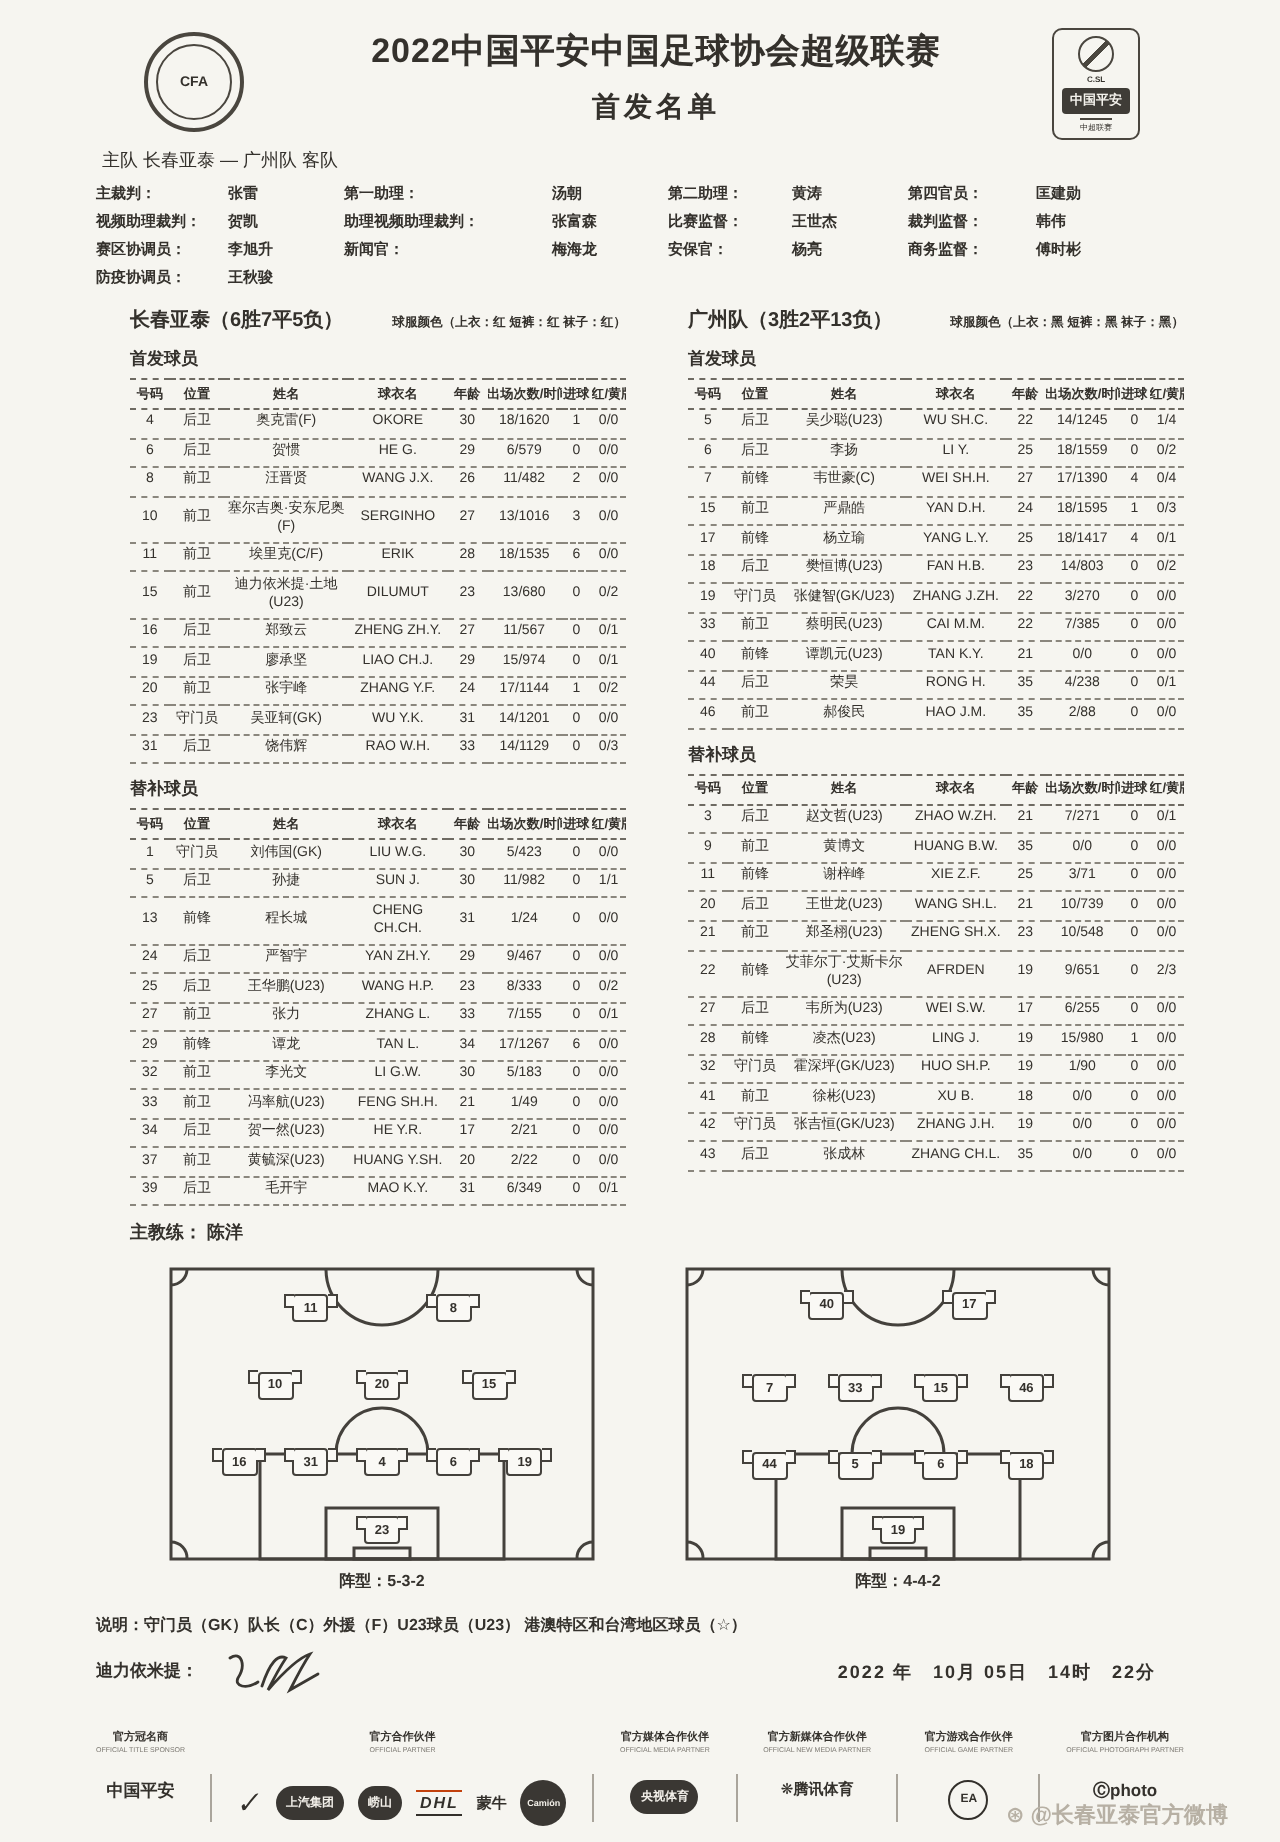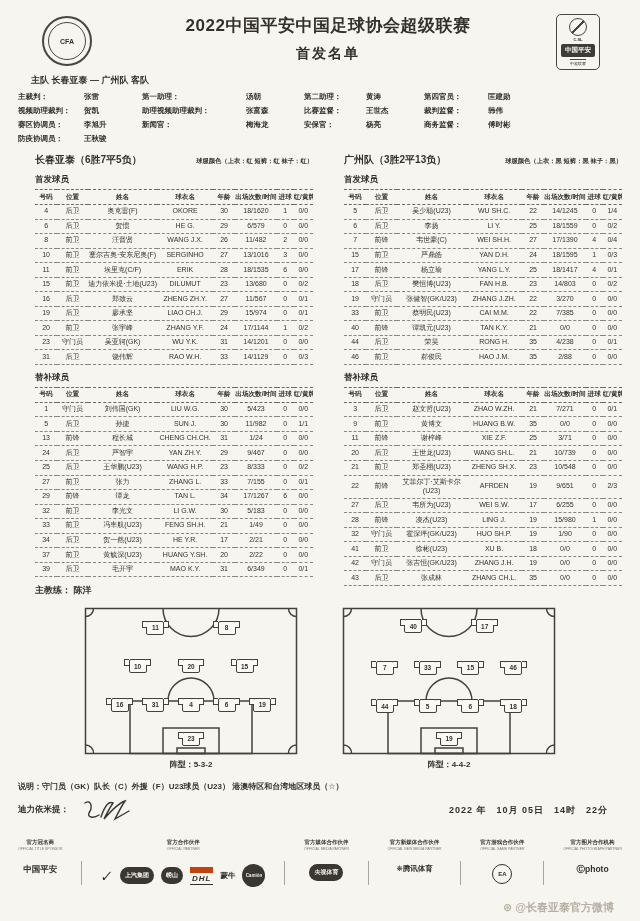--- a/index.html
+++ b/index.html
@@ -1,37 +1,37 @@
 <!DOCTYPE html>
 <html><head>
 <meta charset="utf-8">
 <style>
   html,body{margin:0;padding:0;background:#dedbd4;}
   .paper{position:relative;width:640px;height:921px;background:#f6f5f0;color:#34312c;
          font-family:"Liberation Sans","DejaVu Sans",sans-serif;overflow:hidden;
-         box-sizing:border-box;padding:10px 18px 0;}
+         box-sizing:border-box;padding:10px 48px 0;}
   
   .hdr{display:flex;align-items:flex-start;}
   .cfa{flex:0 0 auto;width:46px;height:46px;border:2px solid #4a463f;border-radius:50%;
        margin:6px 18px 0 24px;position:relative;display:flex;align-items:center;justify-content:center;}
   .cfa::before{content:'';position:absolute;inset:4px;border:1px solid #4a463f;border-radius:50%;}
   .cfa-txt{font-size:7px;font-weight:bold;}
   .title-block{flex:1;text-align:center;padding-top:4px;}
   .title{font-size:17px;font-weight:bold;letter-spacing:.5px;}
   .subtitle{font-size:14px;font-weight:bold;margin-top:8px;letter-spacing:2px;}
   .csl-badge{flex:0 0 auto;width:44px;border:1.5px solid #4a463f;border-radius:5px;margin:4px 22px 0 10px;
              display:flex;flex-direction:column;align-items:center;padding:3px 2px;box-sizing:border-box;}
   .csl-em{width:16px;height:16px;border-radius:50%;border:1.5px solid #4a463f;
           background:linear-gradient(135deg,transparent 45%,#4a463f 45%,#4a463f 55%,transparent 55%);}
   .csl-em-txt{font-size:4px;font-weight:bold;margin-top:1px;}
   .csl-bar{background:#3f3c37;color:#f4f2ec;font-size:6.5px;font-weight:bold;padding:2px 4px;
            border-radius:2px;margin-top:2px;white-space:nowrap;}
   .csl-bottom{font-size:4px;margin-top:2px;border-top:1px solid #4a463f;padding-top:1px;white-space:nowrap;}
   
-  .teams-line{font-size:9px;font-weight:bold;margin:4px 13px 5px;}
+  .teams-line{font-size:9px;font-weight:normal;margin:4px 3px 5px;}
   .meta{display:flex;justify-content:space-between;font-size:8px;font-weight:bold;margin-bottom:7px;}
   .officials{display:grid;grid-template-columns:66px 58px 104px 58px 62px 58px 64px 1fr;
              row-gap:4px;font-size:7.5px;font-weight:bold;}
   
   .teams{display:flex;gap:14px;margin-top:9px;}
   .team-col{width:283px;margin-left:17px;}
   .team-hdr{display:flex;align-items:baseline;justify-content:space-between;}
   .team-name{font-size:10px;font-weight:bold;}
   .team-kit{font-size:6.3px;font-weight:bold;}
   .sec-label{font-size:8.5px;font-weight:bold;margin:7px 0 3px;}
@@ -69,21 +69,21 @@
   .datetime{margin-left:auto;font-size:9px;font-weight:bold;padding-right:14px;letter-spacing:1px;}
   .sponsors{display:flex;align-items:flex-start;justify-content:space-between;margin-top:16px;}
   .sp-group{display:flex;flex-direction:column;align-items:center;}
   .sp-head{font-size:5.5px;font-weight:bold;white-space:nowrap;}
   .sp-sub{font-size:3.5px;color:#7d7a73;margin-top:1px;white-space:nowrap;}
   .sp-logos{display:flex;align-items:center;gap:7px;margin-top:13px;}
   .sp-sep{width:1px;background:#aaa59c;height:24px;align-self:flex-end;margin:0 4px 2px;}
   .logo{font-weight:bold;color:#33302b;white-space:nowrap;}
   .logo.text{font-size:8.5px;}
   .logo.pill{background:#3a3733;color:#f2efe9;font-size:6px;padding:4px 5px;border-radius:9px;}
-  .logo.dhl{font-style:italic;font-size:8px;letter-spacing:1px;border-top:6px solid #c2410c;
+  .logo.dhl{font-style:italic;font-size:8px;letter-spacing:1px;border-top:1px solid #c2410c;
             border-bottom:1px solid #33302b;padding:1px 2px;}
   .logo.cn{font-size:7.5px;}
   .logo.round{width:23px;height:23px;border-radius:50%;background:#3a3733;color:#f2efe9;font-size:4.5px;
               display:flex;align-items:center;justify-content:center;}
   .logo.circle{width:18px;height:18px;border-radius:50%;border:1.5px solid #33302b;font-size:6px;
                display:flex;align-items:center;justify-content:center;background:#f6f5f0;}
   .logo.swoosh{font-size:14px;transform:skewX(-18deg) rotate(-10deg);}
   .watermark{position:absolute;right:26px;bottom:6px;font-size:11px;color:#b7b0a4;font-weight:bold;
              display:flex;align-items:center;gap:3px;}
 </style>

